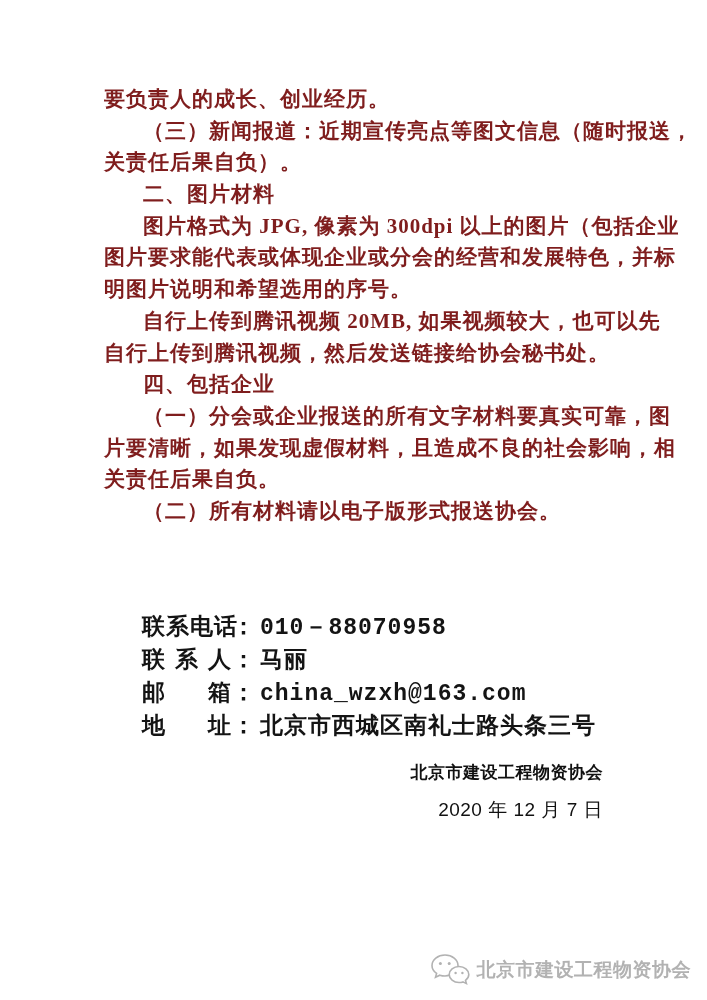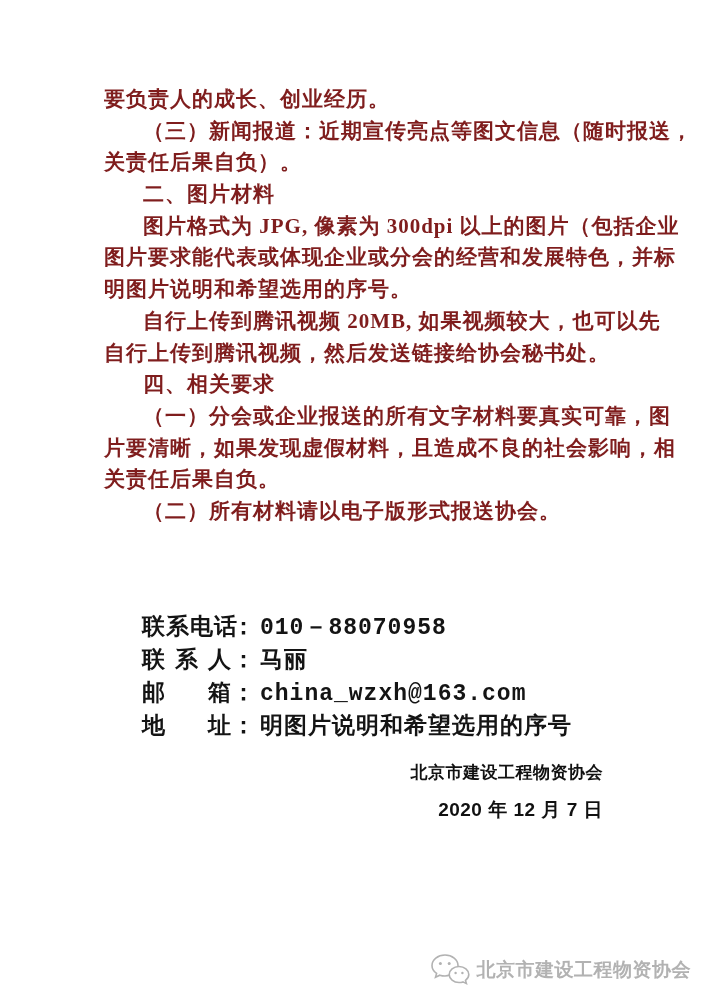--- a/index.html
+++ b/index.html
@@ -70,21 +70,21 @@
     letter-spacing: 0.5px;
     white-space: nowrap;
   }
   .sig-date {
     position: absolute;
     top: 797px;
     right: 104px;
     color: #111111;
     font-family: "Liberation Sans", "DejaVu Sans", sans-serif;
     font-size: 19px;
-    font-weight: 700;
+    font-weight: 400;
     letter-spacing: 0.5px;
     white-space: nowrap;
   }
   
   .footer {
     position: absolute;
     top: 948px;
     right: 16px;
     height: 44px;
     display: flex;
@@ -107,39 +107,39 @@
   <div class="body-text">
     <div class="line">要负责人的成长、创业经历。</div>
     <div class="line indent">（三）新闻报道：近期宣传亮点等图文信息（随时报送，</div>
     <div class="line">关责任后果自负）。</div>
     <div class="line indent">二、图片材料</div>
     <div class="line indent">图片格式为 JPG, 像素为 300dpi 以上的图片（包括企业</div>
     <div class="line">图片要求能代表或体现企业或分会的经营和发展特色，并标</div>
     <div class="line">明图片说明和希望选用的序号。</div>
     <div class="line indent">自行上传到腾讯视频 20MB, 如果视频较大，也可以先</div>
     <div class="line">自行上传到腾讯视频，然后发送链接给协会秘书处。</div>
-    <div class="line indent">四、相关要求</div>
+    <div class="line indent">四、包括企业</div>
     <div class="line indent">（一）分会或企业报送的所有文字材料要真实可靠，图</div>
     <div class="line">片要清晰，如果发现虚假材料，且造成不良的社会影响，相</div>
     <div class="line">关责任后果自负。</div>
     <div class="line indent">（二）所有材料请以电子版形式报送协会。</div>
   </div>
 
   <div class="contact">
     <div class="contact-row">
       <span class="clabel">联系电话</span><span class="ccolon">：</span><span class="cvalue">010－88070958</span>
     </div>
     <div class="contact-row">
       <span class="clabel">联系人</span><span class="ccolon">：</span><span class="cvalue">马丽</span>
     </div>
     <div class="contact-row">
       <span class="clabel">邮箱</span><span class="ccolon">：</span><span class="cvalue">china_wzxh@163.com</span>
     </div>
     <div class="contact-row">
-      <span class="clabel">地址</span><span class="ccolon">：</span><span class="cvalue">明图片说明和希望选用的序号</span>
+      <span class="clabel">地址</span><span class="ccolon">：</span><span class="cvalue">北京市西城区南礼士路头条三号</span>
     </div>
   </div>
 
   <div class="sig-org">北京市建设工程物资协会</div>
   <div class="sig-date">2020 年 12 月 7 日</div>
 
   <div class="footer">
     <span>
       <svg width="42" height="36" viewBox="0 0 42 36">
         <g fill="#ffffff" stroke="#b2b2b2" stroke-width="1.6">

